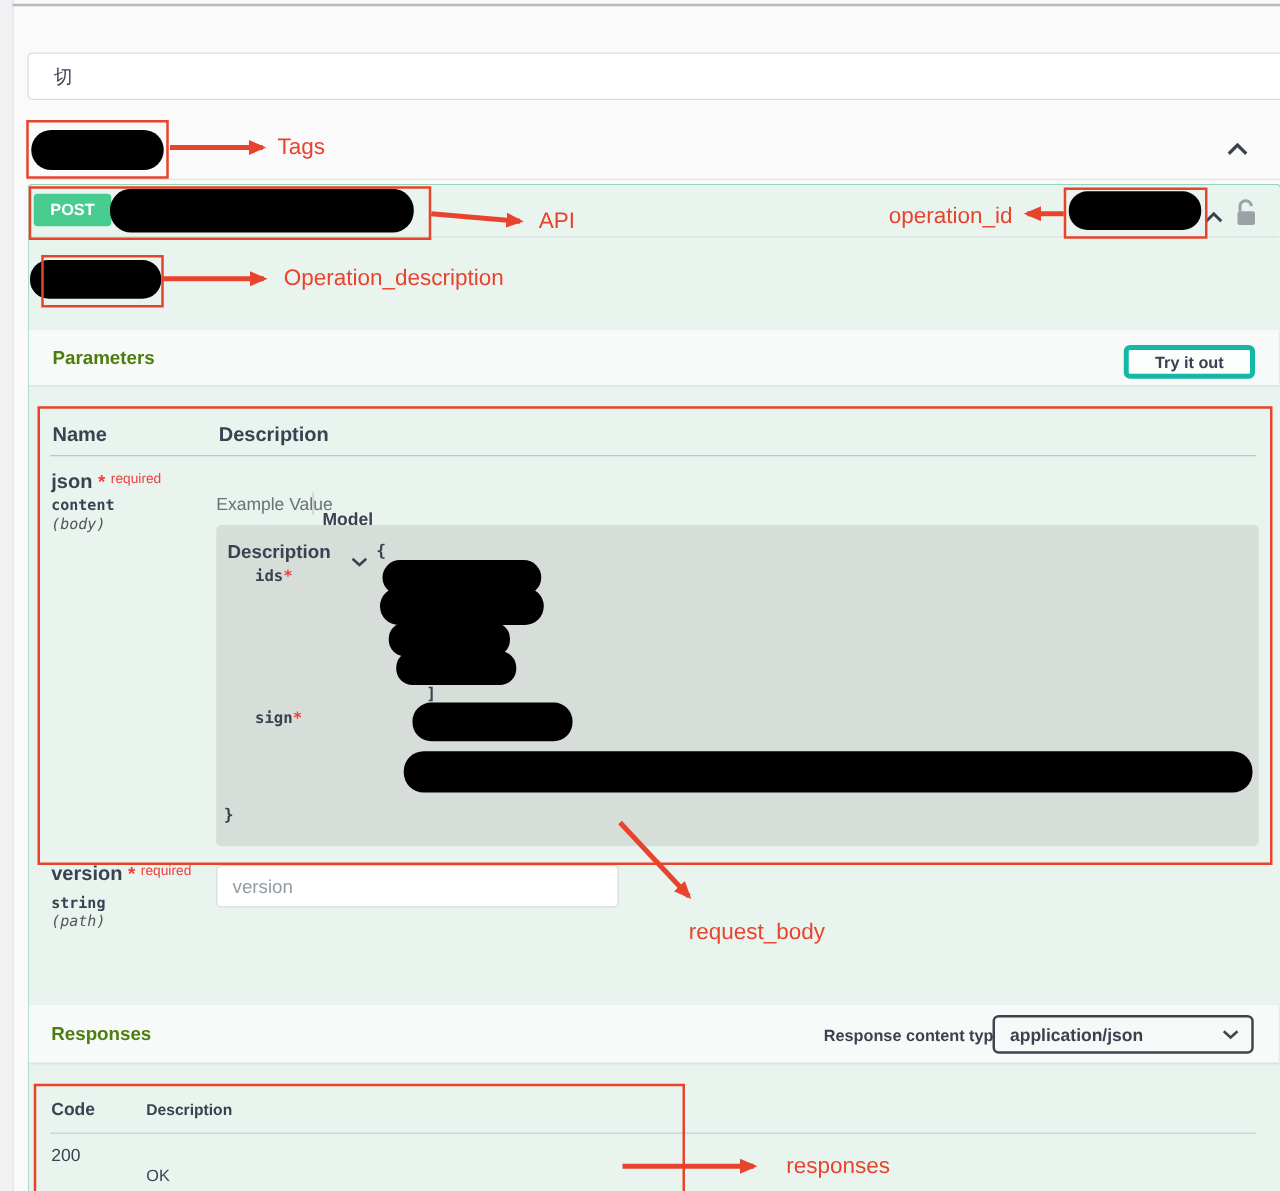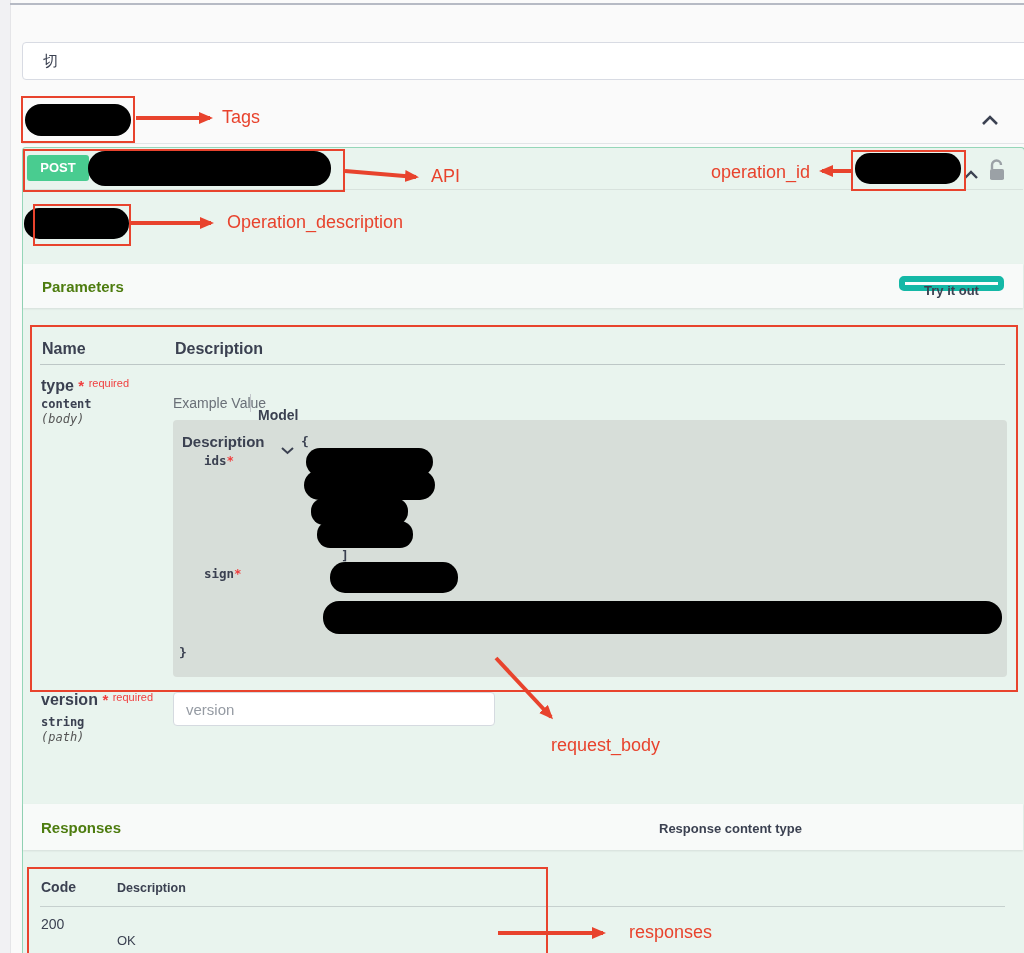--- a/index.html
+++ b/index.html
@@ -25,21 +25,21 @@
   .tag-divider{left:22px;top:143px;width:1002px;height:1px;background:#e2e5e7;}
 
   .post-badge{left:27px;top:155px;width:62px;height:26px;background:#49cc90;border-radius:3px;
         color:#fff;font-weight:bold;font-size:13px;text-align:center;line-height:26px;}
 
   .section-header{background:#f8faf9;box-shadow:0 1px 2px rgba(0,0,0,.09);}
   .hdr-params{left:23px;top:264px;width:1000px;height:44px;}
   .hdr-responses{left:23px;top:804px;width:1000px;height:46px;}
   .hdr-title{font-size:15px;font-weight:bold;color:#4d7c0f;}
 
-  .tryout-btn{left:899px;top:276px;width:105px;height:15px;background:#fcfdfd;border:6px solid #14b8a6;
+  .tryout-btn{left:899px;top:276px;width:105px;height:27px;background:#fcfdfd;border:4px solid #14b8a6;
         border-radius:5px;font-size:13px;font-weight:bold;color:#3b4151;cursor:pointer;
         font-family:"Liberation Sans",sans-serif;}
 
   .col-hdr{font-size:16px;font-weight:bold;color:#3b4151;}
   .thin-rule{height:1px;background:rgba(59,65,81,.25);}
 
   .param-name{font-size:16px;font-weight:bold;color:#3b4151;}
   .req-star{color:#f03e3e;font-size:15px;font-weight:bold;}
   .req-word{color:#f03e3e;font-size:11px;}
   .param-type{font-size:12px;font-weight:600;color:#3b4151;}
@@ -113,21 +113,21 @@
 
   <div class="abs section-header hdr-params"></div>
   <div class="abs hdr-title" style="left:42px;top:278px;">Parameters</div>
   <button class="abs tryout-btn">Try it out</button>
 
   <div class="abs col-hdr" style="left:42px;top:340px;">Name</div>
   <div class="abs col-hdr" style="left:175px;top:340px;">Description</div>
   <div class="abs thin-rule" style="left:40px;top:364px;width:965px;"></div>
 
   <div class="abs" style="left:41px;top:377px;">
-    <span class="param-name">type</span>
+    <span class="param-name">json</span>
     <span class="req-star">*</span>
     <span class="req-word" style="position:relative;top:-4px;">required</span>
   </div>
   <div class="abs mono param-type" style="left:41px;top:397px;">content</div>
   <div class="abs mono param-in" style="left:41px;top:412px;">(body)</div>
 
   <div class="abs tab-inactive" style="left:173px;top:395px;">Example Value</div>
   <div class="abs tab-divider" style="left:250px;top:394px;"></div>
   <div class="abs tab-active" style="left:258px;top:395px;margin-top:12px;">Model</div>
 
@@ -164,20 +164,26 @@
     <span class="req-star">*</span>
     <span class="req-word" style="position:relative;top:-4px;">required</span>
   </div>
   <div class="abs mono param-type" style="left:41px;top:715px;">string</div>
   <div class="abs mono param-in" style="left:41px;top:730px;">(path)</div>
   <input class="abs version-input" placeholder="version" style="">
 
   <div class="abs section-header hdr-responses"></div>
   <div class="abs hdr-title" style="left:41px;top:819px;">Responses</div>
   <div class="abs ct-label" style="left:659px;top:821px;">Response content type</div>
+  <div class="abs ct-select">
+    <span class="ct-value">application/json</span>
+    <svg width="13" height="8">
+      <polyline points="1,1 6.5,6 12,1" fill="none" stroke="#41444e" stroke-width="2"></polyline>
+    </svg>
+  </div>
 
   <div class="abs col-hdr" style="left:41px;top:879px;font-size:14px;">Code</div>
   <div class="abs col-hdr" style="left:117px;top:881px;font-size:12.5px;">Description</div>
   <div class="abs thin-rule" style="left:40px;top:906px;width:965px;background:rgba(59,65,81,.2);"></div>
   <div class="abs resp-code" style="left:41px;top:916px;">200</div>
   <div class="abs resp-ok" style="left:117px;top:933px;">OK</div>
 
   <div class="abs ann-rect" style="left:21px;top:96px;width:110px;height:43px;"></div>
   <div class="abs ann-rect" style="left:23px;top:149px;width:318px;height:39px;"></div>
   <div class="abs ann-rect" style="left:851px;top:150px;width:111px;height:37px;"></div>

